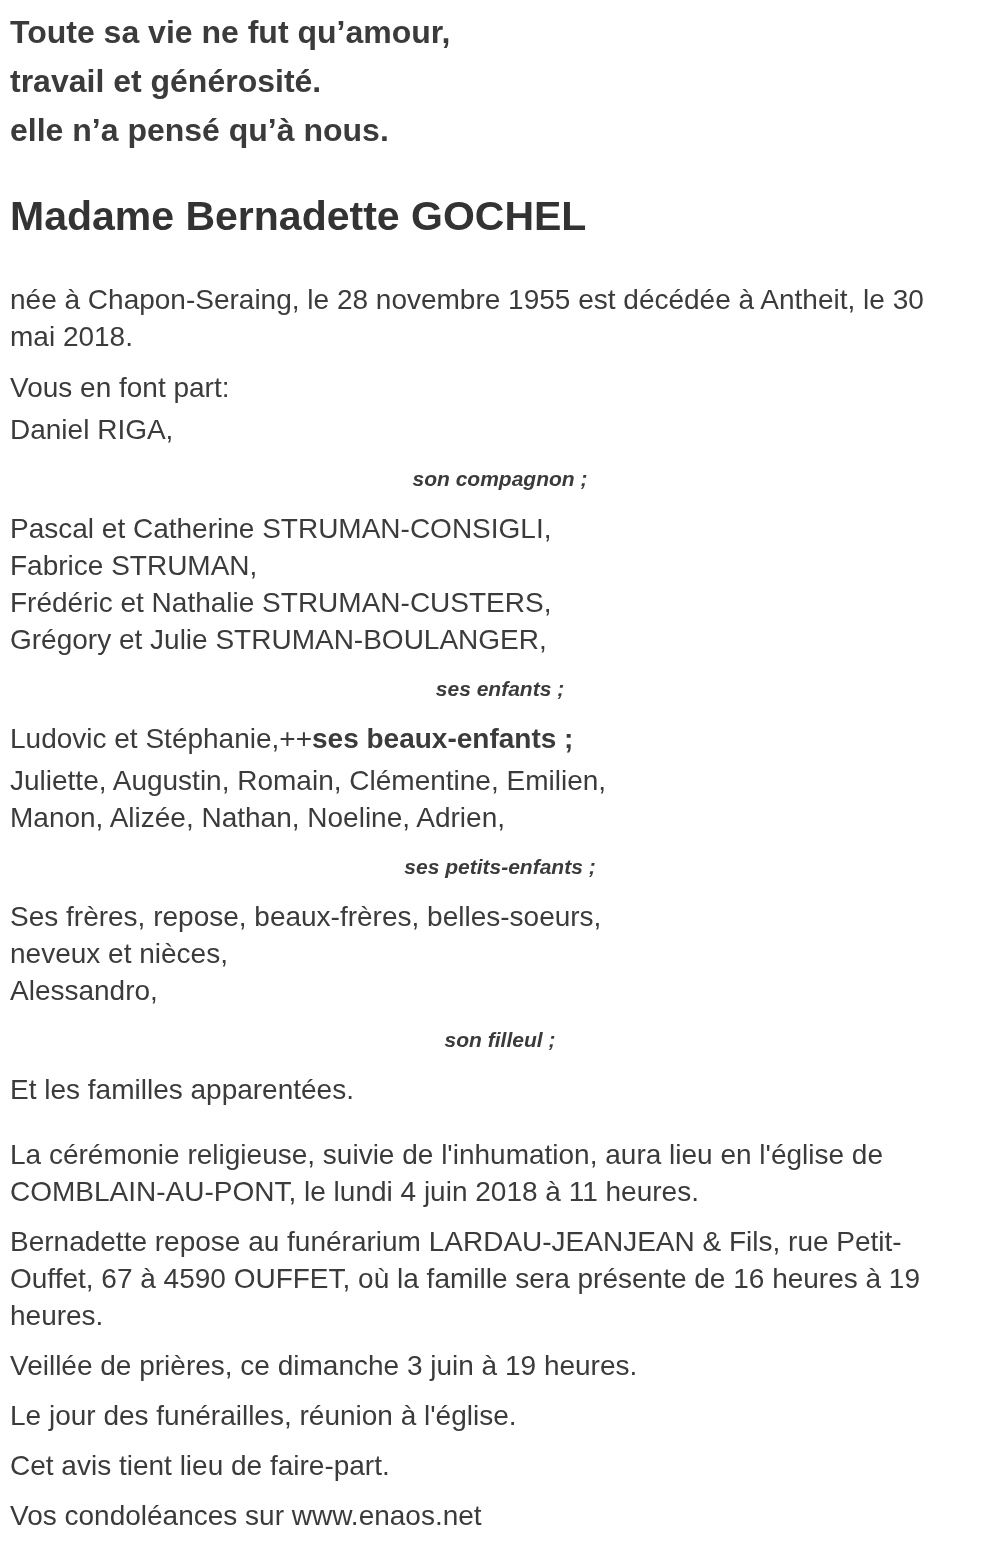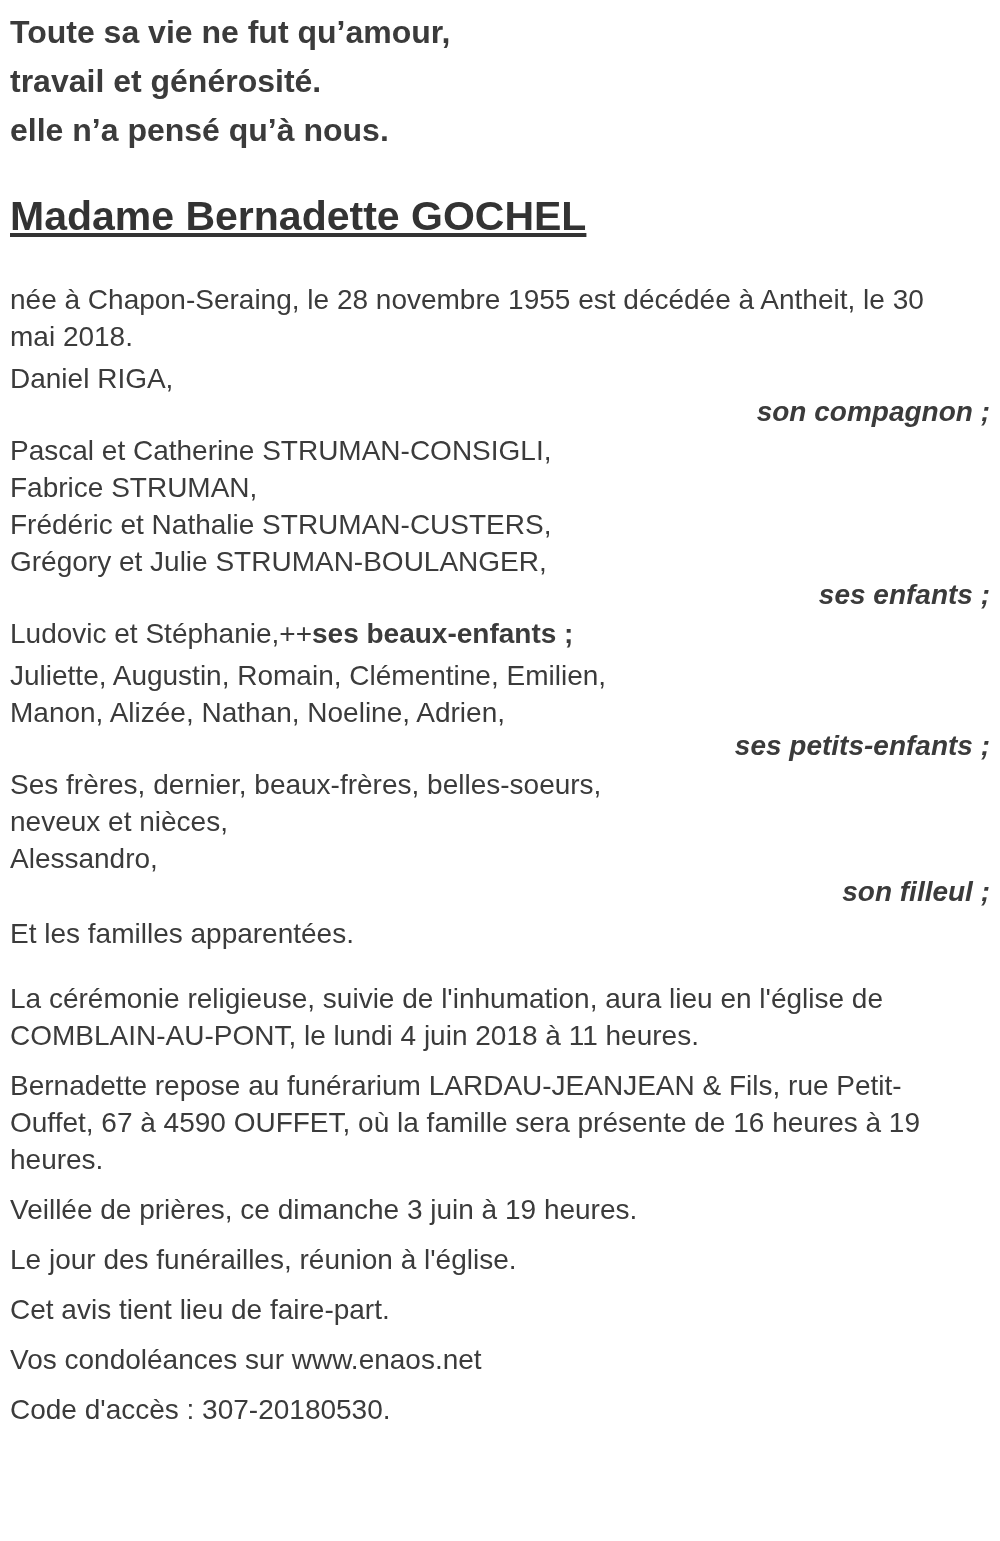--- a/index.html
+++ b/index.html
@@ -19,41 +19,40 @@
     font-weight: 700;
     line-height: 49px;
   }
 
   .title {
     margin: 38px 0 0 0;
     font-size: 41px;
     line-height: 46px;
     font-weight: 700;
     color: #333333;
-    text-decoration: underline;
   }
 
   .body {
     margin: 0;
     font-size: 28px;
     line-height: 37px;
   }
 
   .intro { margin-top: 42px; max-width: 952px; }
   .announce { margin-top: 14px; }
 
   .group { margin-top: 5px; }
 
   .relation {
-    margin: 0;
-    font-size: 28px;
+    margin: 16px;
+    font-size: 21px;
     line-height: 30px;
     font-weight: 700;
     font-style: italic;
-    text-align: right;
+    text-align: center;
   }
 
   .inline-bold { font-weight: 700; }
 
   .closing { margin-top: 8px; }
 
   .details { margin-top: 28px; }
   .detail { margin: 0; max-width: 952px; }
   .detail + .detail { margin-top: 13px; }
 </style>
@@ -65,20 +64,21 @@
   <section class="epigraph">
     <p class="epi-line">Toute sa vie ne fut qu’amour,</p>
     <p class="epi-line">travail et générosité.</p>
     <p class="epi-line">elle n’a pensé qu’à nous.</p>
   </section>
 
   <h1 class="title">Madame Bernadette GOCHEL</h1>
 
   <p class="body intro">née à Chapon-Seraing, le 28 novembre 1955 est décédée à Antheit, le 30 mai 2018.</p>
 
+  <p class="body announce">Vous en font part:</p>
 
   <section class="group">
     <p class="body">Daniel RIGA,</p>
     <p class="relation">son compagnon ;</p>
   </section>
 
   <section class="group">
     <p class="body">Pascal et Catherine STRUMAN-CONSIGLI,</p>
     <p class="body">Fabrice STRUMAN,</p>
     <p class="body">Frédéric et Nathalie STRUMAN-CUSTERS,</p>
@@ -90,21 +90,21 @@
     <p class="body"><span>Ludovic et Stéphanie,++</span><span class="inline-bold">ses beaux-enfants ;</span></p>
   </section>
 
   <section class="group">
     <p class="body">Juliette, Augustin, Romain, Clémentine, Emilien,</p>
     <p class="body">Manon, Alizée, Nathan, Noeline, Adrien,</p>
     <p class="relation">ses petits-enfants ;</p>
   </section>
 
   <section class="group">
-    <p class="body">Ses frères, dernier, beaux-frères, belles-soeurs,</p>
+    <p class="body">Ses frères, repose, beaux-frères, belles-soeurs,</p>
     <p class="body">neveux et nièces,</p>
     <p class="body">Alessandro,</p>
     <p class="relation">son filleul ;</p>
   </section>
 
   <p class="body closing">Et les familles apparentées.</p>
 
   <section class="details">
     <p class="body detail">La cérémonie religieuse, suivie de l'inhumation, aura lieu en l'église de COMBLAIN-AU-PONT, le lundi 4 juin 2018 à 11 heures.</p>
     <p class="body detail">Bernadette repose au funérarium LARDAU-JEANJEAN &amp; Fils, rue Petit-Ouffet, 67 à 4590 OUFFET, où la famille sera présente de 16 heures à 19 heures.</p>

